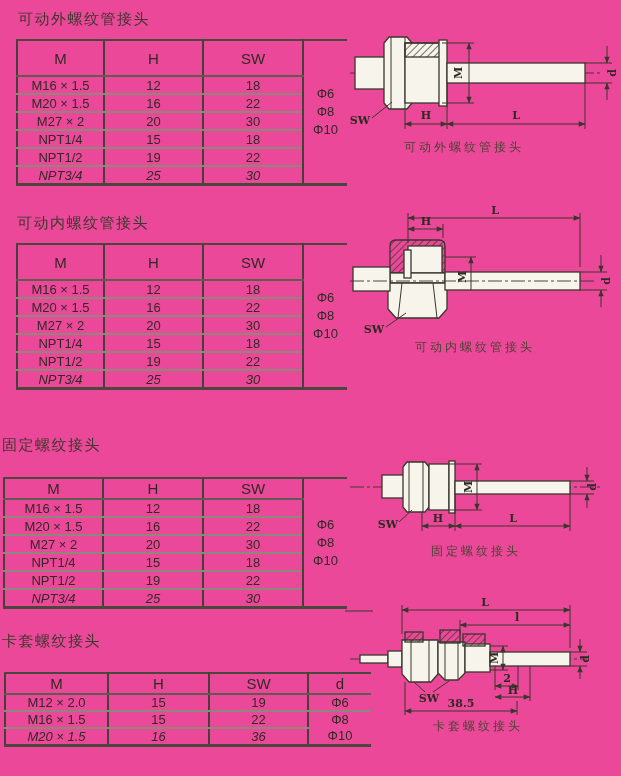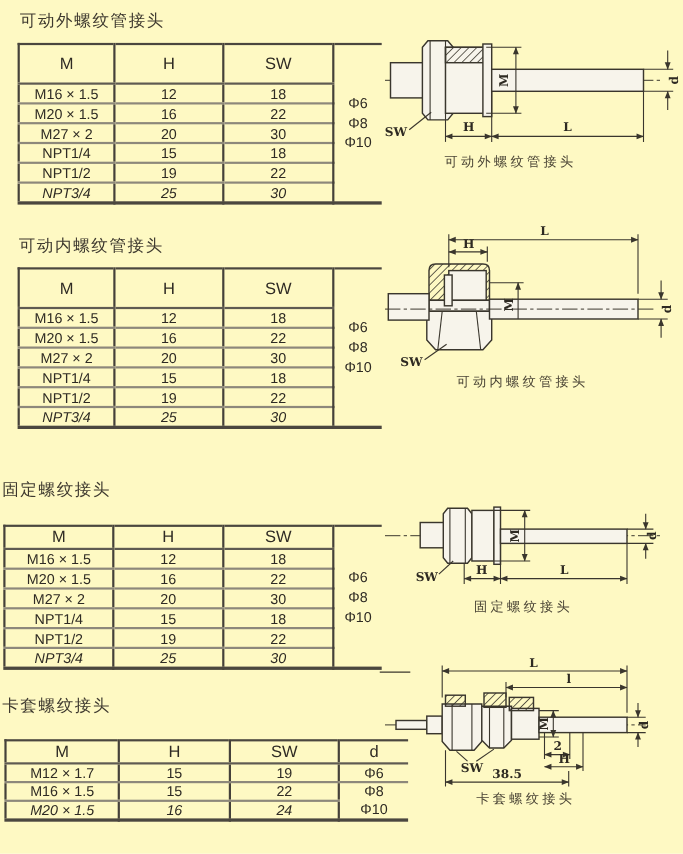--- a/index.html
+++ b/index.html
@@ -1,16 +1,16 @@
 <!DOCTYPE html>
 <html><head>
 <meta charset="utf-8">
 <style>
   html,body{margin:0;padding:0;}
-  .page{position:relative;width:621px;height:776px;background:#fef9c3;overflow:hidden;
+  .page{position:relative;width:621px;height:776px;background:#ec4899;overflow:hidden;
         font-family:"Liberation Sans",sans-serif;color:#35312a;}
   .sec-title{position:absolute;font-size:15px;letter-spacing:1.5px;color:#3e392f;
         font-family:"DejaVu Sans",sans-serif;}
   table.spec{position:absolute;border-collapse:collapse;table-layout:fixed;
         border-top:2px solid #4b473f;border-bottom:3px solid #4b473f;border-left:2px solid #45413a;}
   .spec th,.spec td{padding:0;text-align:center;vertical-align:middle;color:#2f2b24;
         font-family:"Liberation Sans",sans-serif;}
   .spec th{font-weight:normal;font-size:15px;}
   .spec td{font-size:13px;}
   .spec .vline{border-left:2px solid #45413a;}
@@ -307,38 +307,38 @@
         <col style="width:63px">
       </colgroup>
     <tbody>
         <tr class="hrow">
       <th>M</th>
       <th class="vline">H</th>
       <th class="vline">SW</th>
       <th class="vline">d</th>
     </tr>
     <tr>
-      <td>M12 × 1.7</td>
+      <td>M12 × 2.0</td>
       <td class="vline">15</td>
       <td class="vline">19</td>
       <td class="vline">Φ6</td>
     </tr>
     <tr>
       <td>M16 × 1.5</td>
       <td class="vline">15</td>
       <td class="vline">22</td>
       <td class="vline mergeCell" rowspan="2">
         <div>Φ8</div>
         <div>Φ10</div>
       </td>
     </tr>
     <tr>
       <td>M20 × 1.5</td>
       <td class="vline">16</td>
-      <td class="vline">24</td>
+      <td class="vline">36</td>
     </tr>
   </tbody>
     </table>
 
   <svg class="diagram" style="left:345px;top:594px" width="276" height="148" viewBox="0 0 276 148">
     <line class="thin" x1="0" y1="17" x2="28" y2="17"></line>
     <line class="thin" x1="57" y1="40" x2="57" y2="11"></line>
       <line class="thin" x1="225" y1="54" x2="225" y2="11"></line>
     <line class="dl" x1="57" y1="16" x2="225" y2="16" marker-start="url(#ar)" marker-end="url(#ar)"></line>
     <text class="dim" x="140" y="12">L</text>

